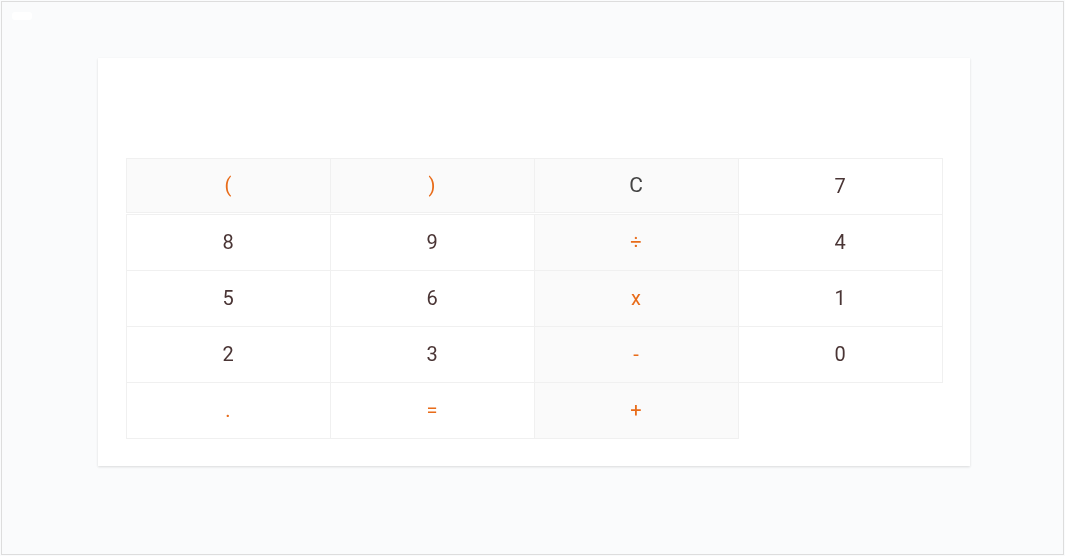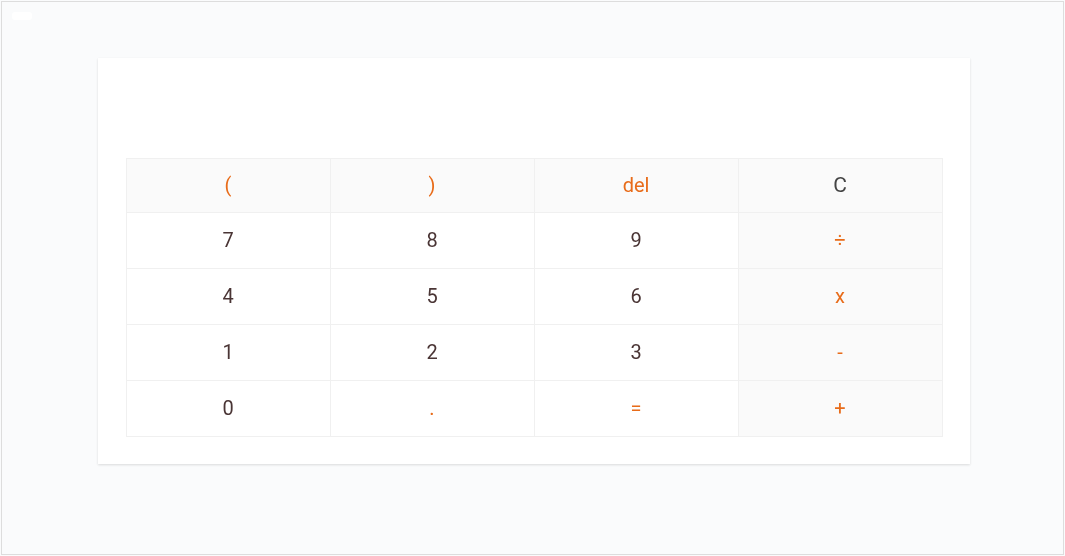--- a/index.html
+++ b/index.html
@@ -85,21 +85,20 @@
 <div class="outer-border">
   <div class="preview-tag"></div>
 
   <div class="calculator-card">
     <div class="display-area"></div>
 
     <div class="button-grid">
 
       <div class="calc-btn header-row orange">(</div>
       <div class="calc-btn header-row orange">)</div>
-      <div class="calc-btn header-row orange">del</div>
       <div class="calc-btn header-row clear-btn">C</div>
 
       <div class="calc-btn digit">7</div>
       <div class="calc-btn digit">8</div>
       <div class="calc-btn digit">9</div>
       <div class="calc-btn operator-col">÷</div>
 
       <div class="calc-btn digit">4</div>
       <div class="calc-btn digit">5</div>
       <div class="calc-btn digit">6</div>

